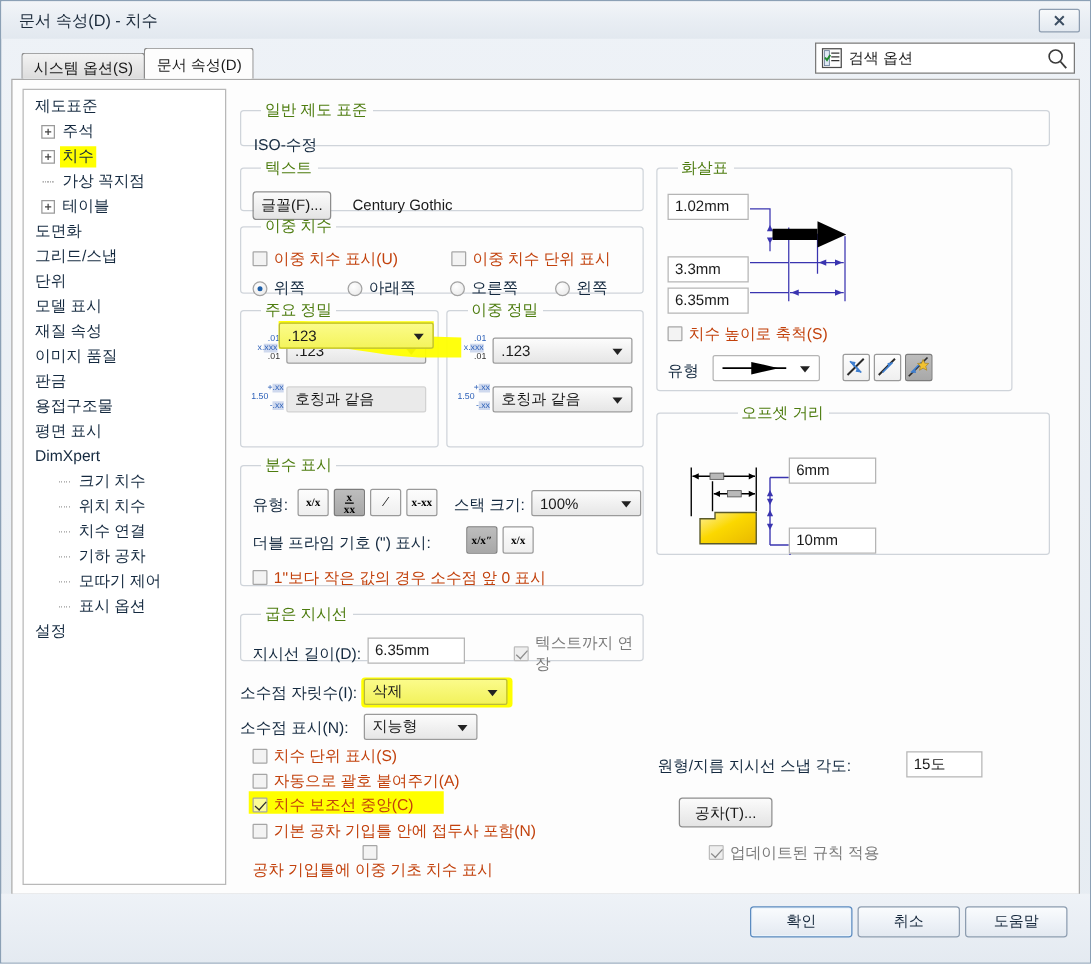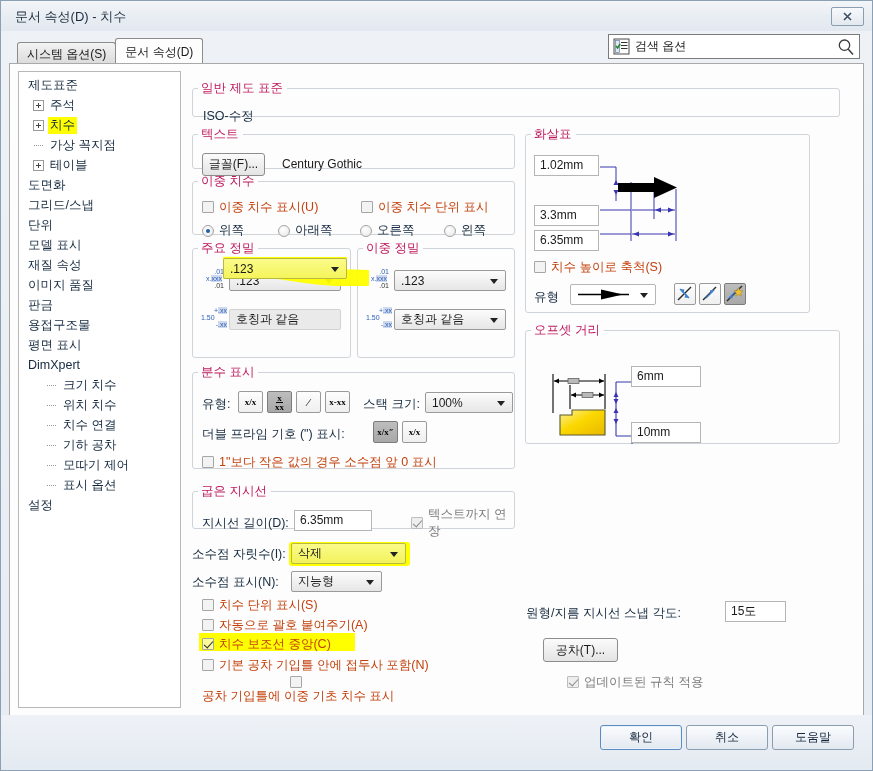--- a/index.html
+++ b/index.html
@@ -63,21 +63,21 @@
     background: #fdfdfd;
     padding-top: 4px;
     border-color: #8c8c8c;
     position: relative;
     z-index: 6;
   }
 
   
   .searchbox {
     position: absolute; right: 12px; top: 33px;
-    width: 252px; height: 25px;
+    width: 208px; height: 25px;
     border: 1px solid #7a7a7a;
     background: #ffffff;
     display: flex; align-items: center;
     padding: 0 4px;
   }
   .searchbox .sicon { width:17px; height:17px; margin-right:5px; flex:none; }
   .searchbox .stext { flex:1; font-size:12px; color:#222; }
   .searchbox .magnifier { width:18px; height:18px; flex:none; }
 
   
@@ -131,23 +131,23 @@
 
   fieldset.gb {
     position: absolute;
     margin:0; padding:0;
     border: 1px solid #cfd4da;
     border-radius: 3px;
     background: transparent;
   }
   fieldset.gb > legend {
     padding: 0 4px 0 3px;
-    margin-left: 5px;
+    margin-left: 16px;
     font-size: 12.5px;
-    color: #be185d;
+    color: #4d7c0f;
   }
   .plain-label { font-size:12.5px; color:#14293f; }
 
   
   .txt {
     border:1px solid #b5b5b5; background:#fff;
     height:21px; font-size:12px; color:#1a1a1a;
     padding: 0 5px; line-height:19px;
     display:flex; align-items:center;
   }
@@ -554,21 +554,21 @@
         <div class="sqbtn sel" style="position:absolute;left:198px;top:140px;width:22px;height:22px;">
           <svg width="18" height="18" viewBox="0 0 18 18">
             <line x1="1" y1="16" x2="16" y2="1" stroke="#2b2b2b" stroke-width="1.4"></line>
             <line x1="3" y1="13" x2="11" y2="5" stroke="#3f7fd0" stroke-width="1.3"></line>
             <path d="M3 13 l3.8 0.3 l-0.6 -3.4 z" fill="#3f7fd0"></path>
             <path d="M12.5 2.5 l1.3 3 l3.2 0.3 l-2.4 2.2 l0.8 3.2 l-2.9 -1.7 l-2.9 1.7 l0.8 -3.2 l-2.4 -2.2 l3.2 -0.3 z" fill="#f2c231" stroke="#a8852a" stroke-width="0.6"></path>
           </svg>
         </div>
       </fieldset>
 
-      <fieldset class="gb" style="left:337px; top:254px; width:315px; height:122px;">
+      <fieldset class="gb" style="left:337px; top:254px; width:315px; height:122px;padding-left:48px;">
         <legend>오프셋 거리</legend>
         <svg style="position:absolute;left:22px;top:30px;" width="75" height="70" viewBox="0 0 75 70">
           <rect x="12" y="46" width="45" height="20" fill="#f5d200"></rect>
           <path d="M12 46 L12 66 L57 66 L57 41 L24 41 L24 46 z" fill="url(#g1)" stroke="#5a5a2a" stroke-width="1.1"></path>
           <defs>
               <linearGradient id="g1" x1="0" y1="0" x2="1" y2="1">
             <stop offset="0%" stop-color="#fdf0a0"></stop>
                 <stop offset="45%" stop-color="#fbd800"></stop>
                 <stop offset="100%" stop-color="#e8b800"></stop>
           </linearGradient>

